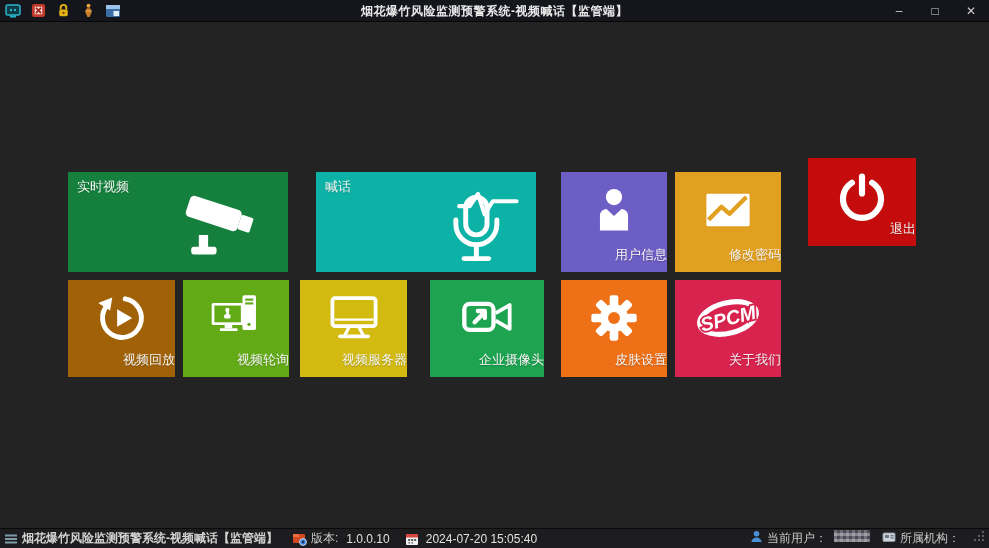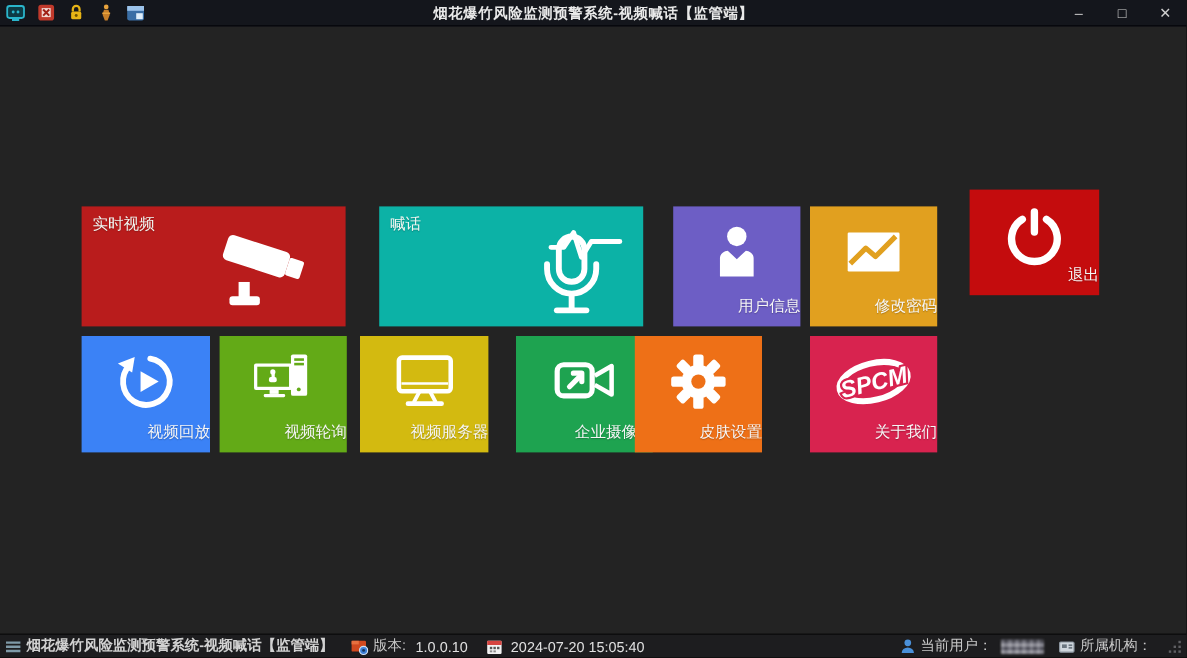--- a/index.html
+++ b/index.html
@@ -27,35 +27,35 @@
   .t-realtime svg.icon-main{right:12px;bottom:10px;width:102px;height:76px;}
   .t-shout{left:316px;top:172px;width:220px;height:100px;}
   .t-shout svg.icon-main{right:12px;top:12px;width:92px;height:82px;}
   .t-user{left:561px;top:172px;width:106px;height:100px;}
   .t-pwd{left:675px;top:172px;width:106px;height:100px;}
   .t-exit{left:808px;top:158px;width:108px;height:88px;}
   .t-playback{left:68px;top:280px;width:107px;height:97px;}
   .t-poll{left:183px;top:280px;width:106px;height:97px;}
   .t-server{left:300px;top:280px;width:107px;height:97px;}
   .t-camera{left:430px;top:280px;width:114px;height:97px;}
-  .t-skin{left:529px;top:280px;width:106px;height:97px;}
+  .t-skin{left:561px;top:280px;width:106px;height:97px;}
   .t-about{left:675px;top:280px;width:106px;height:97px;}
   .small-icon{left:50%;transform:translateX(-50%);top:11px;width:54px;height:54px;}
   .t-exit svg.icon-main{left:50%;transform:translateX(-50%);top:13px;width:56px;height:56px;}
   .t-about svg.icon-main{left:50%;transform:translateX(-50%);top:9px;width:74px;height:58px;}
 
   
   .statusbar{position:absolute;left:0;bottom:0;width:100%;height:20px;background:#1d1d1f;
     border-top:1px solid #0a0a0a;display:flex;align-items:center;color:#c8c8c8;font-size:12px;
     padding:0 4px;white-space:nowrap;}
   .sb-item{display:inline-flex;align-items:center;margin-right:5px;}
   .sb-ico{margin-right:4px;display:inline-flex;}
   .sb-title{font-weight:700;color:#d2d2d2;margin-right:14px;}
   .sb-val{color:#e0e0e0;margin-left:3px;}
-  .sb-right{margin-left:auto;display:inline-flex;align-items:center;}
+  .sb-right{margin-left:auto;display:inline-flex;align-items:flex-start;}
   .redacted{display:inline-block;width:36px;height:12px;margin:0 4px 0 2px;border-radius:1px;
     background:repeating-linear-gradient(90deg,#9a9aa0 0 3px,#64646a 3px 6px),
                repeating-linear-gradient(0deg,#b0b0b6 0 3px,#6e6e74 3px 6px);
     background-blend-mode:overlay;filter:blur(.7px);opacity:.8;}
   .grip{margin-left:8px;display:inline-flex;}
 </style>
 </head>
 <body>
 
 <div class="window">
@@ -102,21 +102,21 @@
     <div class="tb-title">烟花爆竹风险监测预警系统-视频喊话【监管端】</div>
     <div class="tb-controls">
       <span class="tb-ctl">–</span>
       <span class="tb-ctl">□</span>
       <span class="tb-ctl">✕</span>
     </div>
   </div>
 
   <div>
 
-    <div class="tile t-realtime" style="background: #b91c1c;">
+    <div class="tile t-realtime" style="background: #15803d;">
       <span class="tile-label-top">实时视频</span>
       <svg class="icon-main" viewBox="0 0 110 90">
         <g fill="#fff" transform="rotate(18 55 40)">
           <rect x="8" y="24" width="64" height="26" rx="5"></rect>
           <rect x="72" y="28" width="15" height="18" rx="2"></rect>
         </g>
         <rect x="24" y="58" width="11" height="17" fill="#fff"></rect>
         <rect x="15" y="72" width="30" height="9" rx="3" fill="#fff"></rect>
       </svg>
     </div>
@@ -151,21 +151,21 @@
     </div>
 
     <div class="tile t-exit" style="background: rgb(196, 12, 13);">
       <svg class="icon-main" viewBox="0 0 100 100">
         <path d="M50 10 v30" fill="none" stroke="#fff" stroke-width="11" stroke-linecap="round"></path>
         <path d="M32 21 A34 34 0 1 0 68 21" fill="none" stroke="#fff" stroke-width="11" stroke-linecap="round"></path>
       </svg>
       <span class="tile-label-bottom">退出</span>
     </div>
 
-    <div class="tile t-playback" style="background: #3b82f6; padding-left: 34px;">
+    <div class="tile t-playback" style="background: #a16207; padding-left: 34px;">
       <svg class="icon-main small-icon" viewBox="0 0 100 100">
         <path d="M56 14.5 A36 36 0 1 1 24.5 24.5" fill="none" stroke="#fff" stroke-width="9" stroke-linecap="round"></path>
         <polygon points="6,22 32,12 28,36" fill="#fff"></polygon>
         <polygon points="41,34 41,66 69,50" fill="#fff"></polygon>
       </svg>
       <span class="tile-label-bottom">视频回放</span>
     </div>
 
     <div class="tile t-poll" style="background: rgb(99, 170, 23);">
       <svg class="icon-main small-icon" viewBox="0 0 100 100" style="color: rgb(99, 170, 23);">

